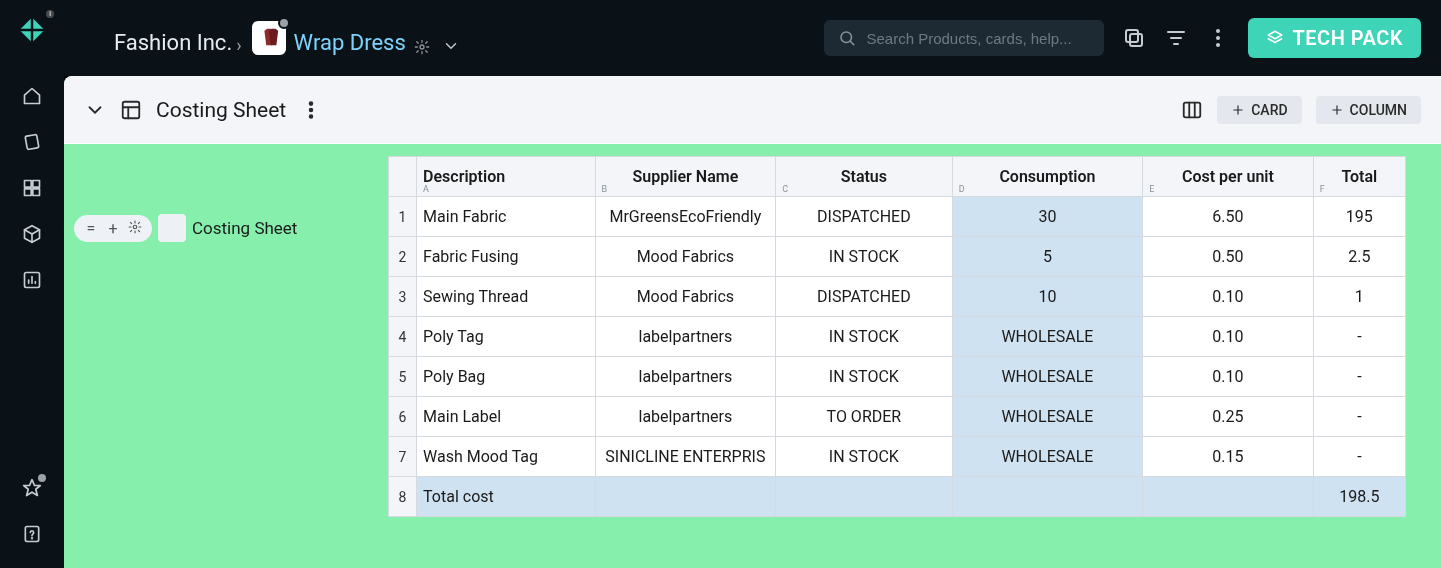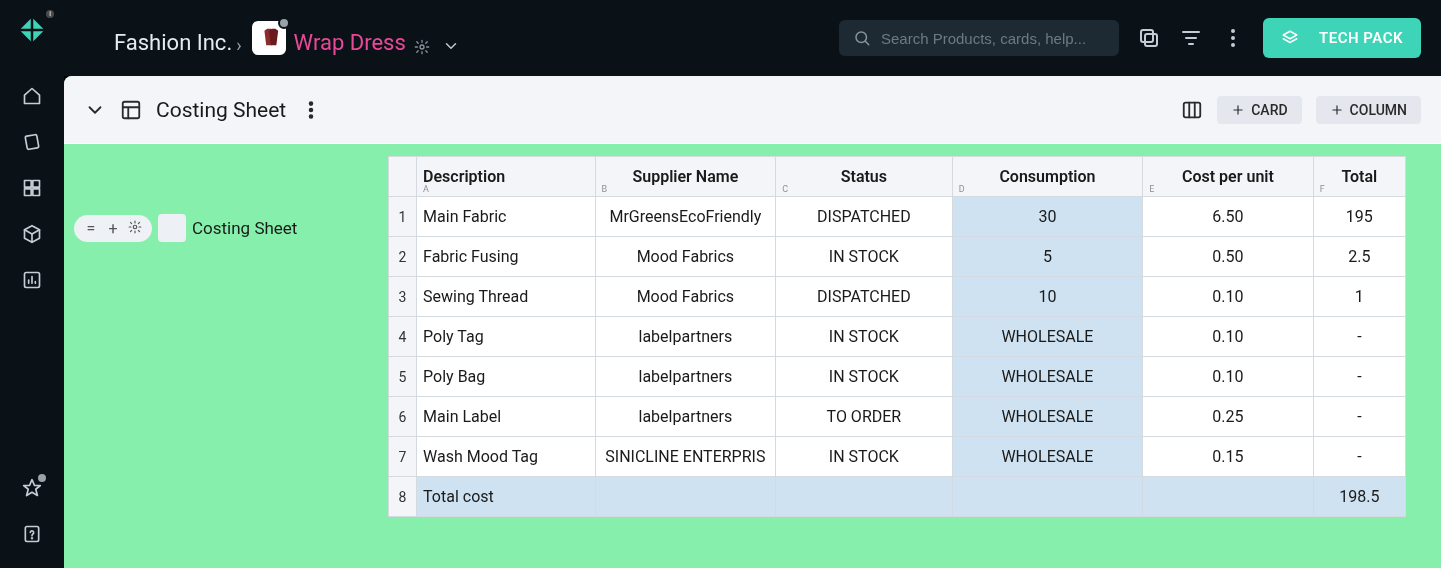--- a/index.html
+++ b/index.html
@@ -106,21 +106,21 @@
   justify-content: center;
   margin: 0 4px 0 6px;
   position:relative;
 }
 .product-icon-dot {
   position:absolute;
   top:-4px;right:-4px;
   width:12px;height:12px;border-radius:50%;
   background:#9aa2a8;border:2px solid #0a1218;
 }
-.product-title { font-size: 22px; font-weight: 400; color:#ec4899;}
+.product-title { font-size: 22px; font-weight: 400; color:#7dd3fc;}
 .gear-small { color:#8a9299; margin-left:4px; display:inline-flex; }
 .dropdown-chev { color:#c0c6cb; margin-left:8px; display:inline-flex; cursor:pointer;}
 
 .header-right {
   margin-left: auto;
   display: flex;
   align-items: center;
   gap: 18px;
 }
 .search-box {
@@ -152,23 +152,23 @@
   align-items: center;
   justify-content: center;
 }
 .tech-pack-btn {
   height: 40px;
   padding: 0 18px;
   background: #3dd4b8;
   border-radius: 6px;
   display: flex;
   align-items: center;
-  gap: 20px;
+  gap: 8px;
   color: #fff;
-  font-size: 15px;
+  font-size: 20px;
   font-weight: 600;
   letter-spacing: 0.5px;
   cursor: pointer;
   text-align: center;
 }
 .tech-pack-btn svg { width:18px;height:18px; }
 
 
 .main-content {
   position: absolute;

